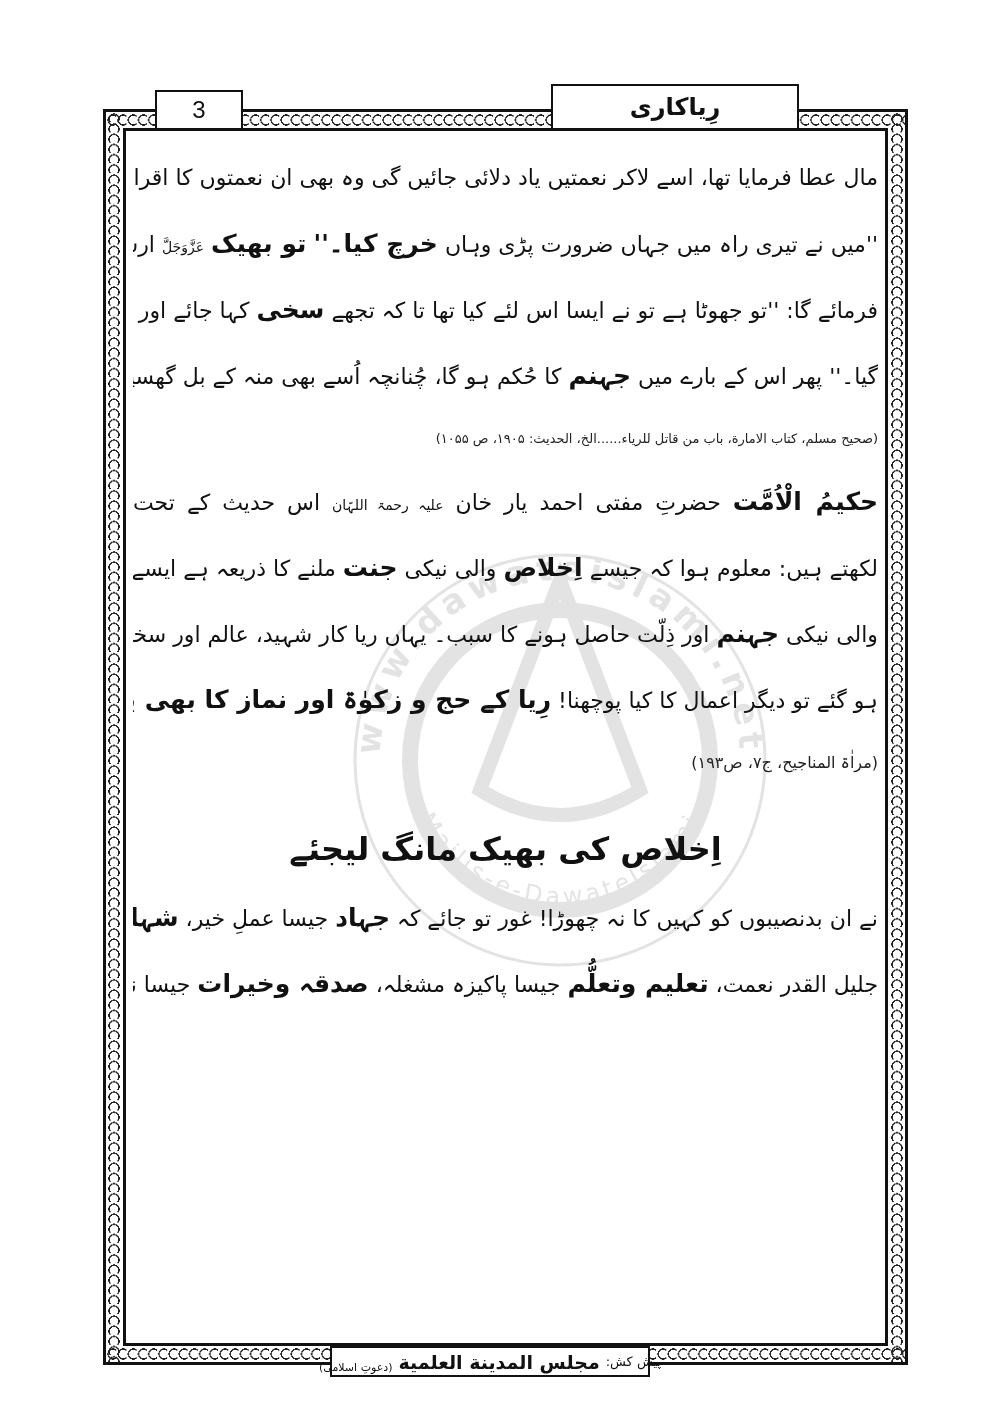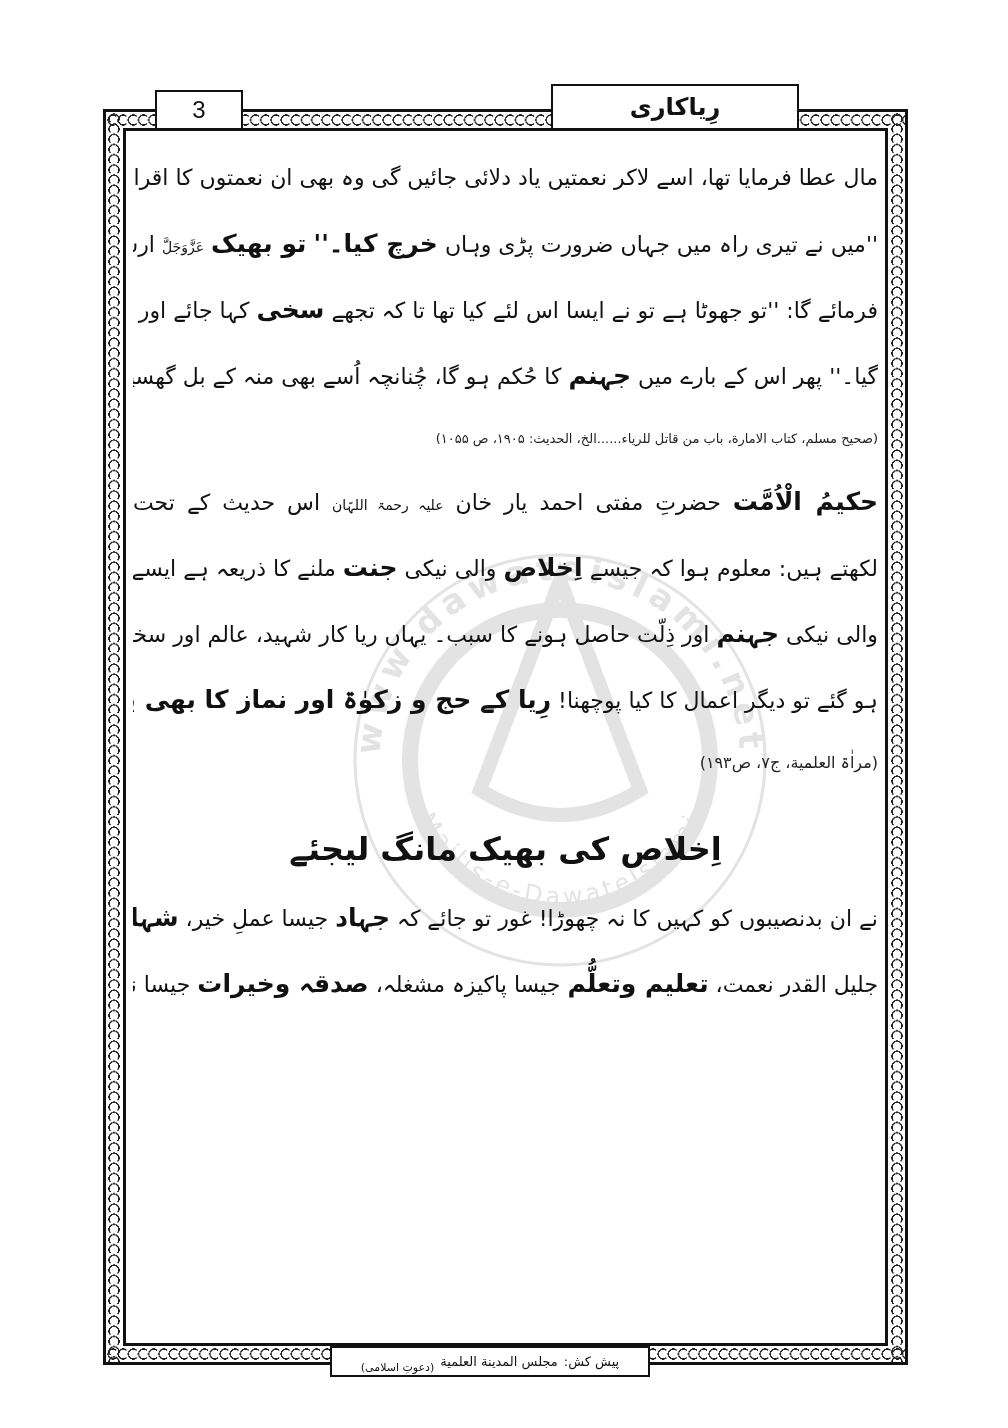--- a/index.html
+++ b/index.html
@@ -31,21 +31,21 @@
                   font-family: "Liberation Sans", sans-serif; font-size: 24px; }
   .title-tab { left: 551px; top: 84px; width: 248px; height: 46px;
                font-family: "DejaVu Sans", sans-serif; font-weight: bold; font-size: 24px; direction: rtl; }
 
   
   .footer-tab { position: absolute; left: 330px; top: 1346px; width: 320px; height: 31px;
                 border: 2.5px solid #111; box-sizing: border-box; background: #fff; z-index: 3;
                 display: flex; align-items: center; justify-content: center; gap: 6px;
                 direction: rtl; font-size: 14px; white-space: nowrap; }
   .footer-tab .label { font-size: 13px; }
-  .footer-tab .org { font-weight: normal; font-size: 13px; text-align: right; }
+  .footer-tab .org { font-weight: bold; font-size: 19px; text-align: right; }
   .footer-tab .sub { font-size: 11px; margin-top: 12px; }
 
   
   .watermark { position: absolute; left: 340px; top: 540px; width: 440px; height: 440px; z-index: 1;
                opacity: 0.16; pointer-events: none; }
 
   
   .content { position: absolute; left: 133px; top: 145px; width: 745px; z-index: 2;
              direction: rtl; text-align: justify; text-align-last: justify;
              font-family: "DejaVu Sans", sans-serif; }
@@ -137,21 +137,21 @@
     <span class="b">جہنم</span>
     <span>اور ذِلّت حاصل ہونے کا سبب۔ یہاں ریا کار شہید، عالم اور سخی ہی کا</span>
   </div>
 
 
   <div class="line last">
     <span>ہو گئے تو دیگر اعمال کا کیا پوچھنا!</span>
     <span class="b">رِیا کے حج و زکوٰۃ اور نماز کا بھی یہی حال ہے۔</span>
   </div>
 
-  <div class="ref-line urdu">(مراٰۃ العلمیة، ج۷، ص۱۹۳)</div>
+  <div class="ref-line urdu">(مراٰۃ المناجیح، ج۷، ص۱۹۳)</div>
 
   <div class="spacer"></div>
 
   <div class="heading">اِخلاص کی بھیک مانگ لیجئے</div>
 
 
   <div class="line">
     <span>نے ان بدنصیبوں کو کہیں کا نہ چھوڑا! غور تو جائے کہ</span>
     <span class="b">جہاد</span>
     <span>جیسا عملِ خیر،</span>

